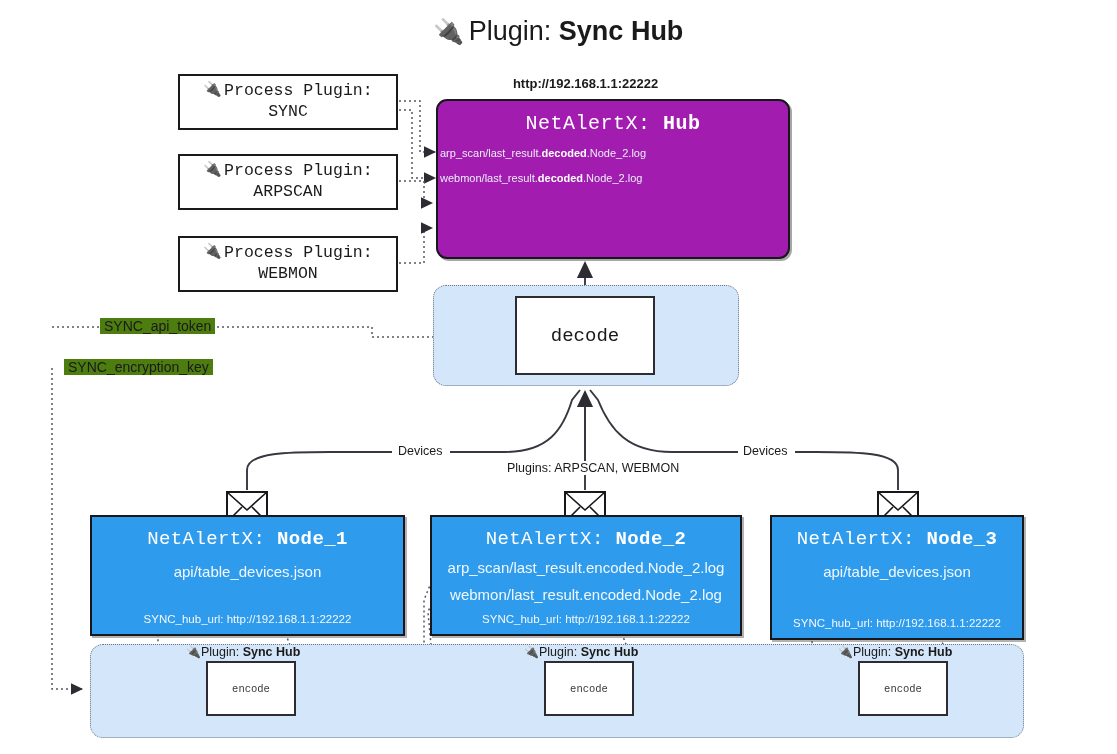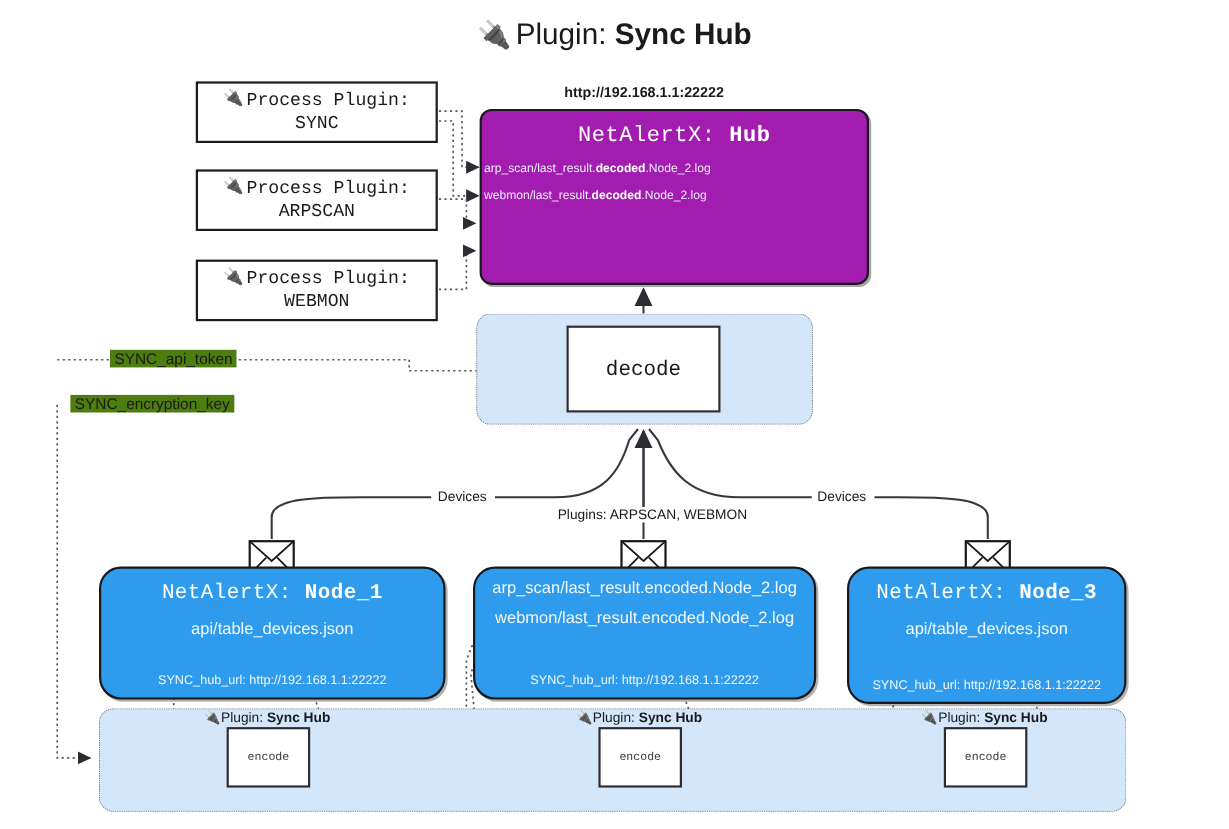--- a/index.html
+++ b/index.html
@@ -36,36 +36,36 @@
            font-size:13px;font-weight:bold;color:#1a1a1a;}
 
   
   .decode-panel{position:absolute;left:433px;top:285px;width:306px;height:101px;
                 background:#d3e6fa;border:1.6px dotted #6f7480;border-radius:13px;box-sizing:border-box;}
   .decode-box{position:absolute;left:503px;top:296px;width:140px;height:79px;background:#ffffff;
               border:2px solid #2c2c32;box-sizing:border-box;display:flex;align-items:center;
               justify-content:center;font-family:"Liberation Mono", monospace;font-size:19px;color:#1a1a1a;margin-left:12px;}
 
   
-  .node{position:absolute;background:#2f9bed;border:2.4px solid #17171c;border-radius:20px;
+  .node{position:absolute;background:#2f9bed;border:2.4px solid #17171c;border-radius:0;
         box-sizing:border-box;box-shadow:2px 2px 0 rgba(0,0,0,.3);}
   .node .node-title{margin-top:11px;text-align:center;color:#ffffff;
         font-family:"Liberation Mono", monospace;font-size:19px;letter-spacing:.4px;}
   .node .node-title b{font-weight:bold;}
   .node .node-line{text-align:center;color:#f1f8fe;font-size:15px;line-height:27px;white-space:nowrap;}
   .node .node-foot{position:absolute;left:0;bottom:9px;width:100%;text-align:center;
         color:#f2f8fe;font-size:11.5px;font-weight:normal;white-space:nowrap;}
 
   
   .enc-strip{position:absolute;left:90px;top:644px;width:934px;height:94px;
              background:#d3e6fa;border:1.6px dotted #6f7480;border-radius:13px;box-sizing:border-box;}
   .enc-label{position:absolute;font-size:12.5px;color:#1a1a1a;white-space:nowrap;}
   .enc-label .plug{font-size:12px;}
   .enc-label b{font-weight:bold;}
-  .enc-box{position:absolute;width:76px;height:55px;background:#ffffff;border:2px solid #2c2c32;
+  .enc-box{position:absolute;width:90px;height:55px;background:#ffffff;border:2px solid #2c2c32;
            box-sizing:border-box;display:flex;align-items:center;justify-content:center;
            font-family:"Liberation Mono", monospace;font-size:10.5px;color:#3a3a3a;}
 
   
   .edge-label{position:absolute;font-size:12.5px;color:#1a1a1a;background:#ffffff;
               padding:0 3px;white-space:nowrap;}
   .key-label{position:absolute;font-size:14px;color:#1a1a1a;background:#4d7c0f;
              padding:0 4px;white-space:nowrap;}
 </style>
 </head>
@@ -197,20 +197,24 @@
   <div class="node" style="left:90px;top:515px;width:315px;height:121px;">
     <div class="node-title">
       <span>NetAlertX:</span>
       <b>Node_1</b>
     </div>
     <div class="node-line" style="margin-top:8px;">api/table_devices.json</div>
     <div class="node-foot">SYNC_hub_url: http://192.168.1.1:22222</div>
   </div>
 
   <div class="node" style="left:430px;top:515px;width:312px;height:121px;">
+    <div class="node-title">
+      <span>NetAlertX:</span>
+      <b>Node_2</b>
+    </div>
     <div class="node-line" style="margin-top:4px;">arp_scan/last_result.encoded.Node_2.log</div>
     <div class="node-line">webmon/last_result.encoded.Node_2.log</div>
     <div class="node-foot">SYNC_hub_url: http://192.168.1.1:22222</div>
   </div>
 
   <div class="node" style="left:770px;top:515px;width:254px;height:125px;">
     <div class="node-title">
       <span>NetAlertX:</span>
       <b>Node_3</b>
     </div>

